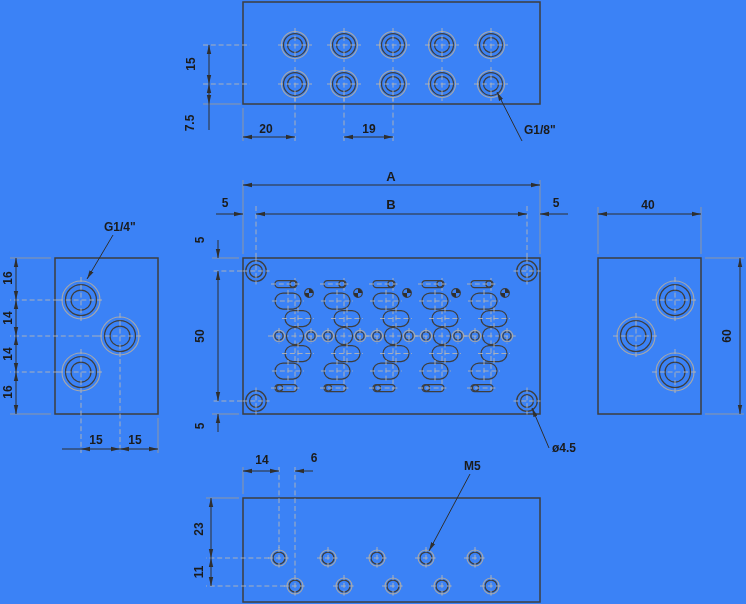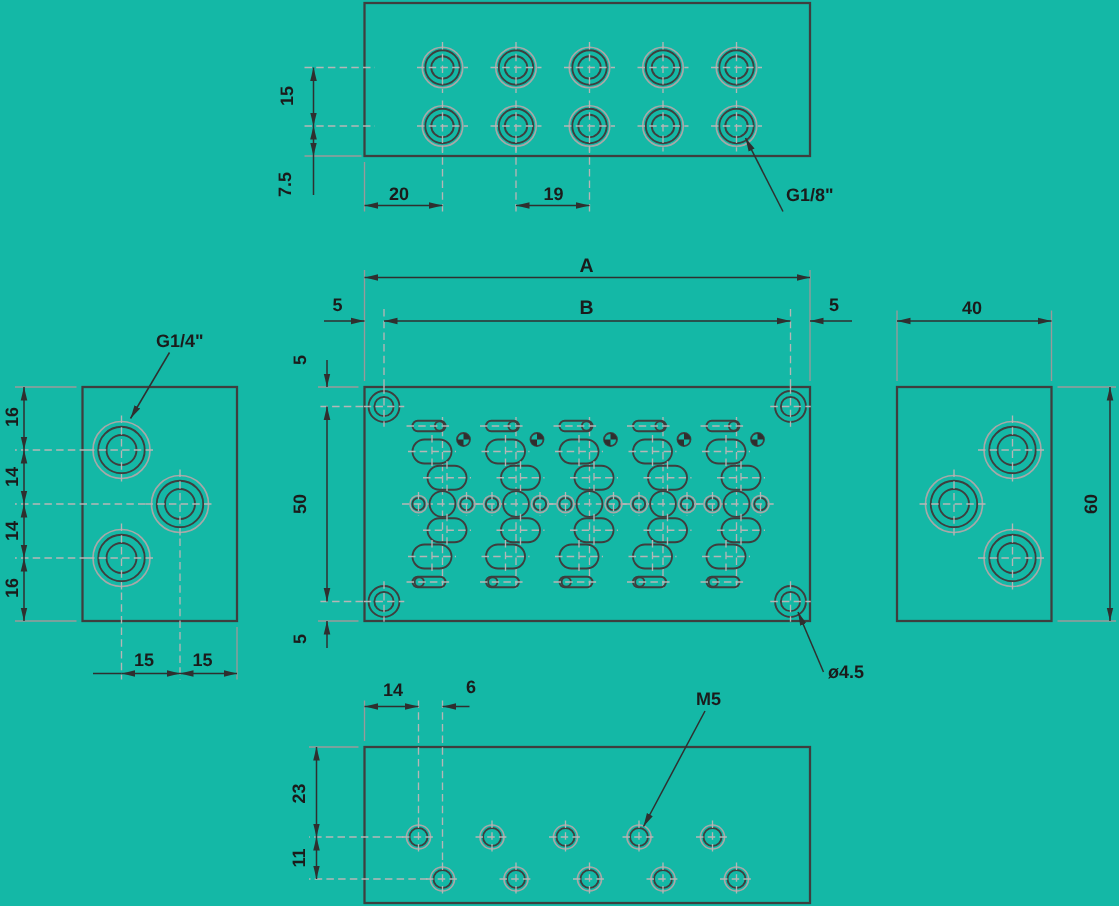--- a/index.html
+++ b/index.html
@@ -1,16 +1,16 @@
 <!DOCTYPE html>
 <html><head>
 <meta charset="utf-8">
 <style>
   html,body{margin:0;padding:0;background:#ffffff;}
-  .stage{position:relative;width:746px;height:604px;background:#14b8a6;overflow:hidden;}
+  .stage{position:relative;width:746px;height:604px;background:#3b82f6;overflow:hidden;}
   svg{display:block;}
   .ln{stroke:#3e3e3e;stroke-width:1.25;fill:none;}
   .out{stroke:#3e3e3e;stroke-width:1.5;fill:none;}
   .thr{stroke:#a8a8a8;stroke-width:1.1;fill:none;}
   .cl{stroke:#b6b6b6;stroke-width:0.9;fill:none;stroke-dasharray:5 2.8;}
   .ext{stroke:#9a9a9a;stroke-width:0.9;fill:none;}
   .dim{stroke:#2f2f2f;stroke-width:1;fill:none;}
   .qf{fill:#2f2f2f;stroke:none;}
   .dt{font-family:"Liberation Sans",sans-serif;font-weight:bold;font-size:12px;fill:#1b1b1b;}
   .dtl{font-family:"Liberation Sans",sans-serif;font-weight:bold;font-size:13px;fill:#1b1b1b;}

